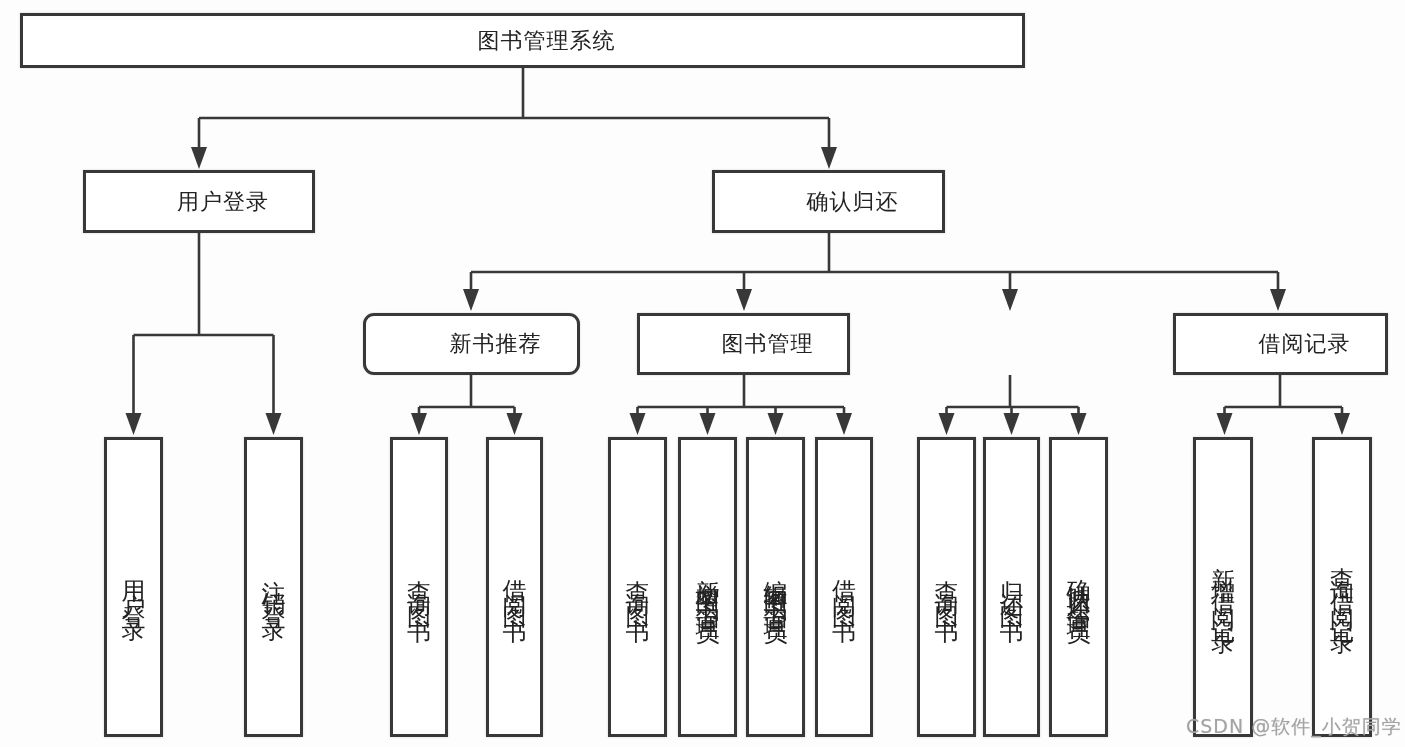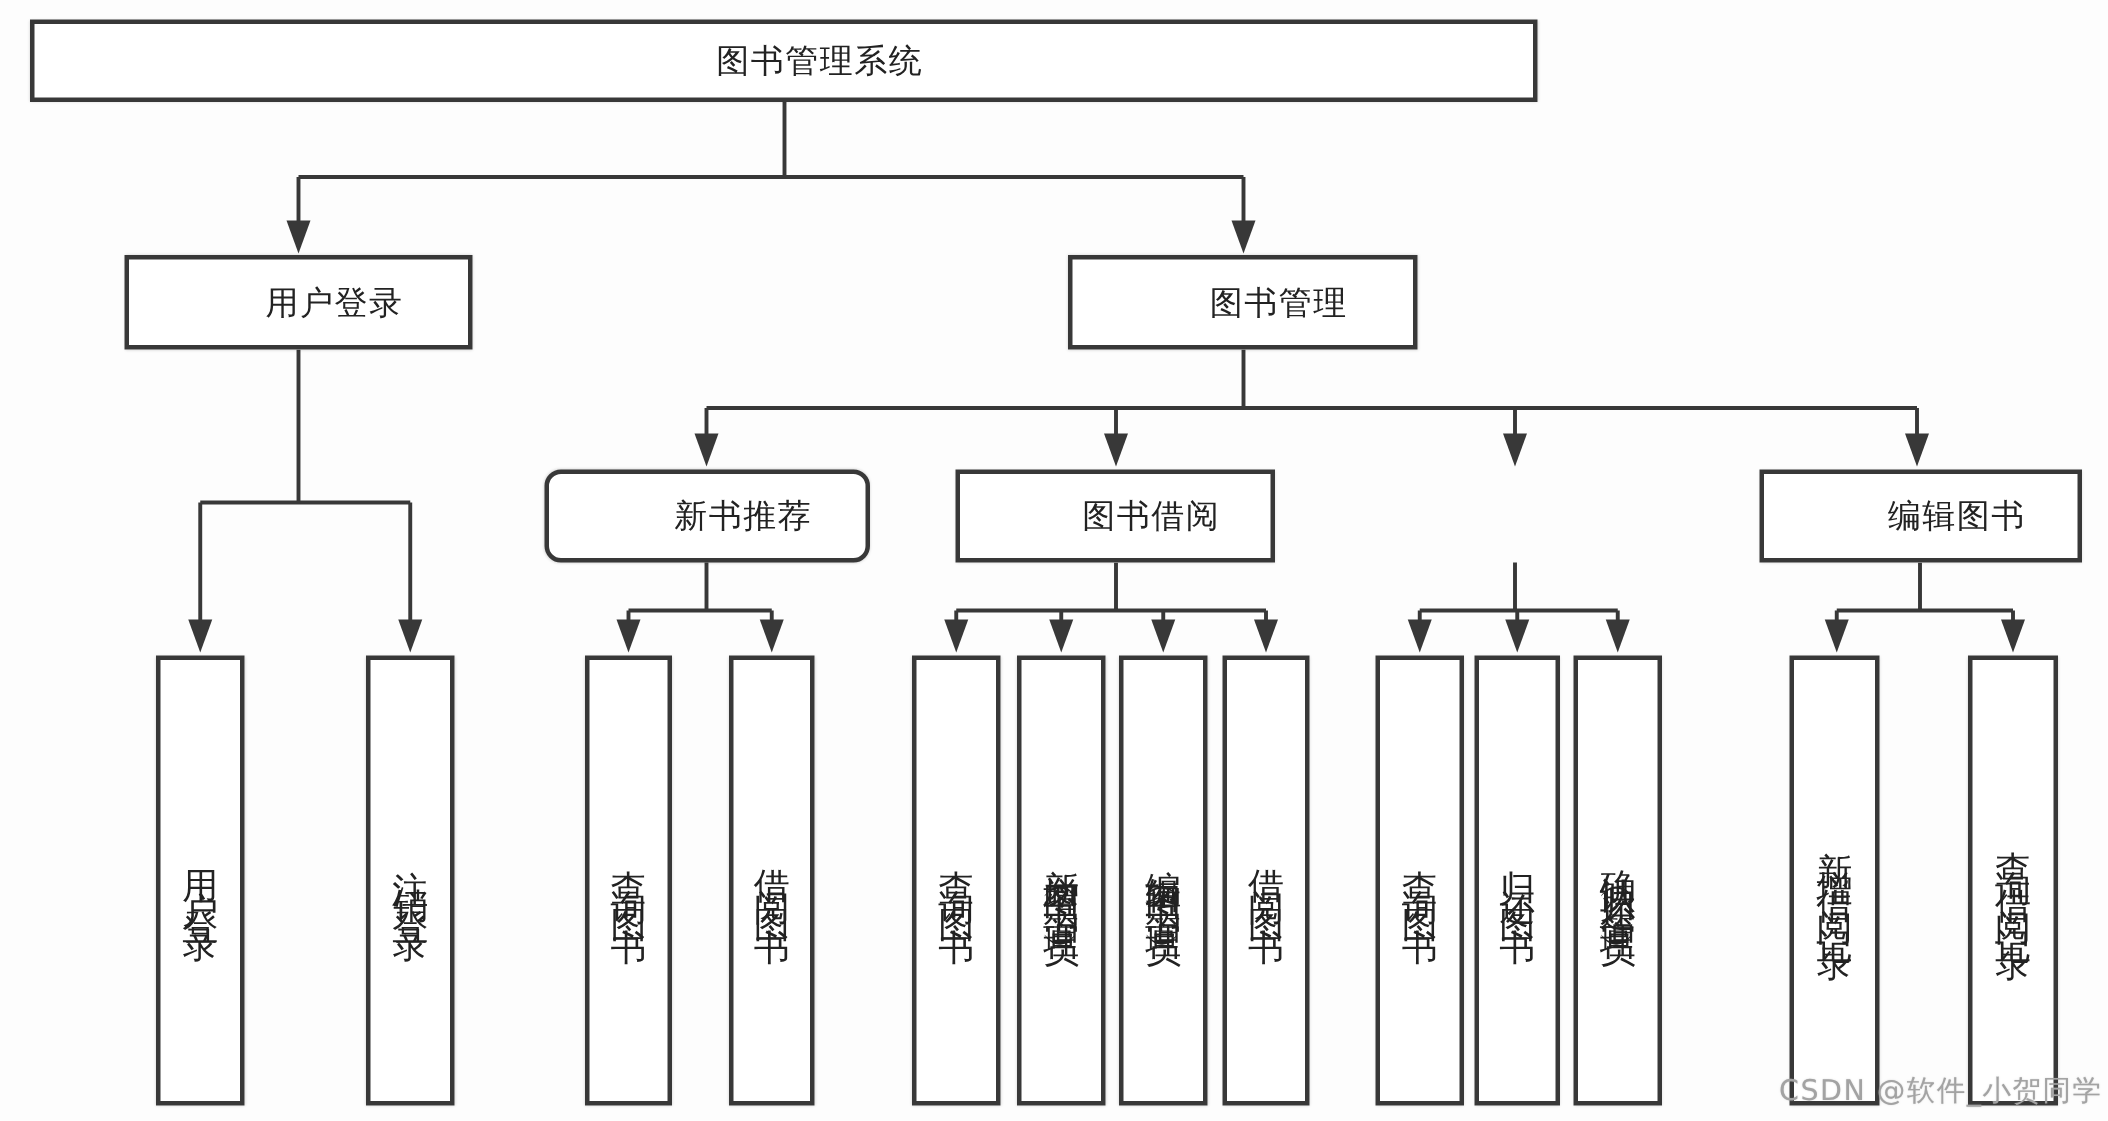--- a/index.html
+++ b/index.html
@@ -110,25 +110,25 @@
     <polygon points="1070.5,413 1086.5,413 1078.5,435"></polygon>
 
     <path d="M1280,375 V407 M1224.5,407 H1342 M1224.5,407 V415 M1342,407 V415"></path>
     <polygon points="1216.5,413 1232.5,413 1224.5,435"></polygon>
     <polygon points="1334,413 1350,413 1342,435"></polygon>
   </svg>
 
   <div class="box root h">图书管理系统</div>
 
   <div class="box lvl1 h" style="left:83px;width:232px;">用户登录</div>
-  <div class="box lvl1 h" style="left:712px;width:233px;">图书管理</div>
+  <div class="box lvl1 h" style="left:712px;width:233px;">确认归还</div>
 
   <div class="box lvl2 h" style="left:363px;width:217px;border-radius:11px;">新书推荐</div>
-  <div class="box lvl2 h" style="left:637px;width:213px;">图书借阅</div>
-  <div class="box lvl2 h" style="left:1173px;width:215px;">编辑图书</div>
+  <div class="box lvl2 h" style="left:637px;width:213px;">图书管理</div>
+  <div class="box lvl2 h" style="left:1173px;width:215px;">借阅记录</div>
 
   <div class="box leaf" style="left:104px;width:59px;">
     <span class="vt">用户登录</span>
   </div>
   <div class="box leaf" style="left:244px;width:59px;">
     <span class="vt">注销登录</span>
   </div>
 
   <div class="box leaf" style="left:390px;width:58px;">
     <span class="vt">查询图书</span>

